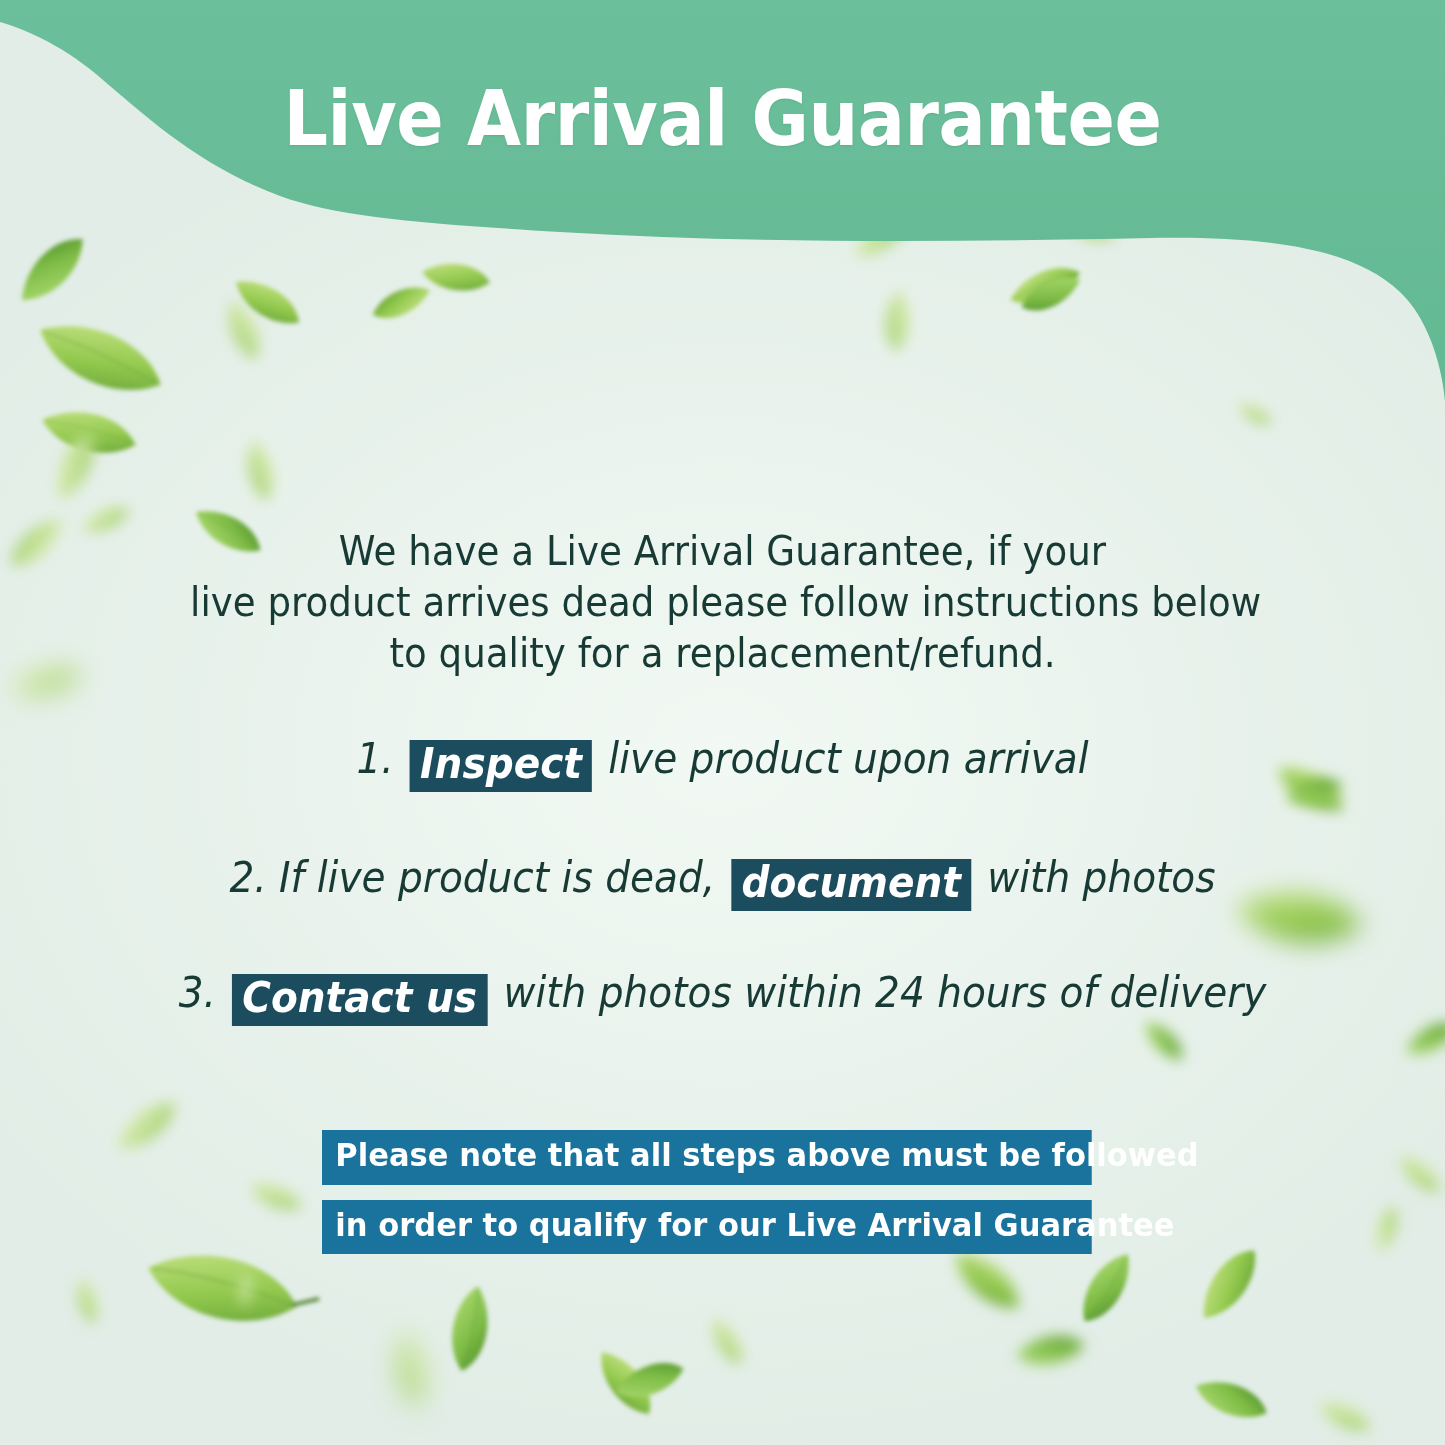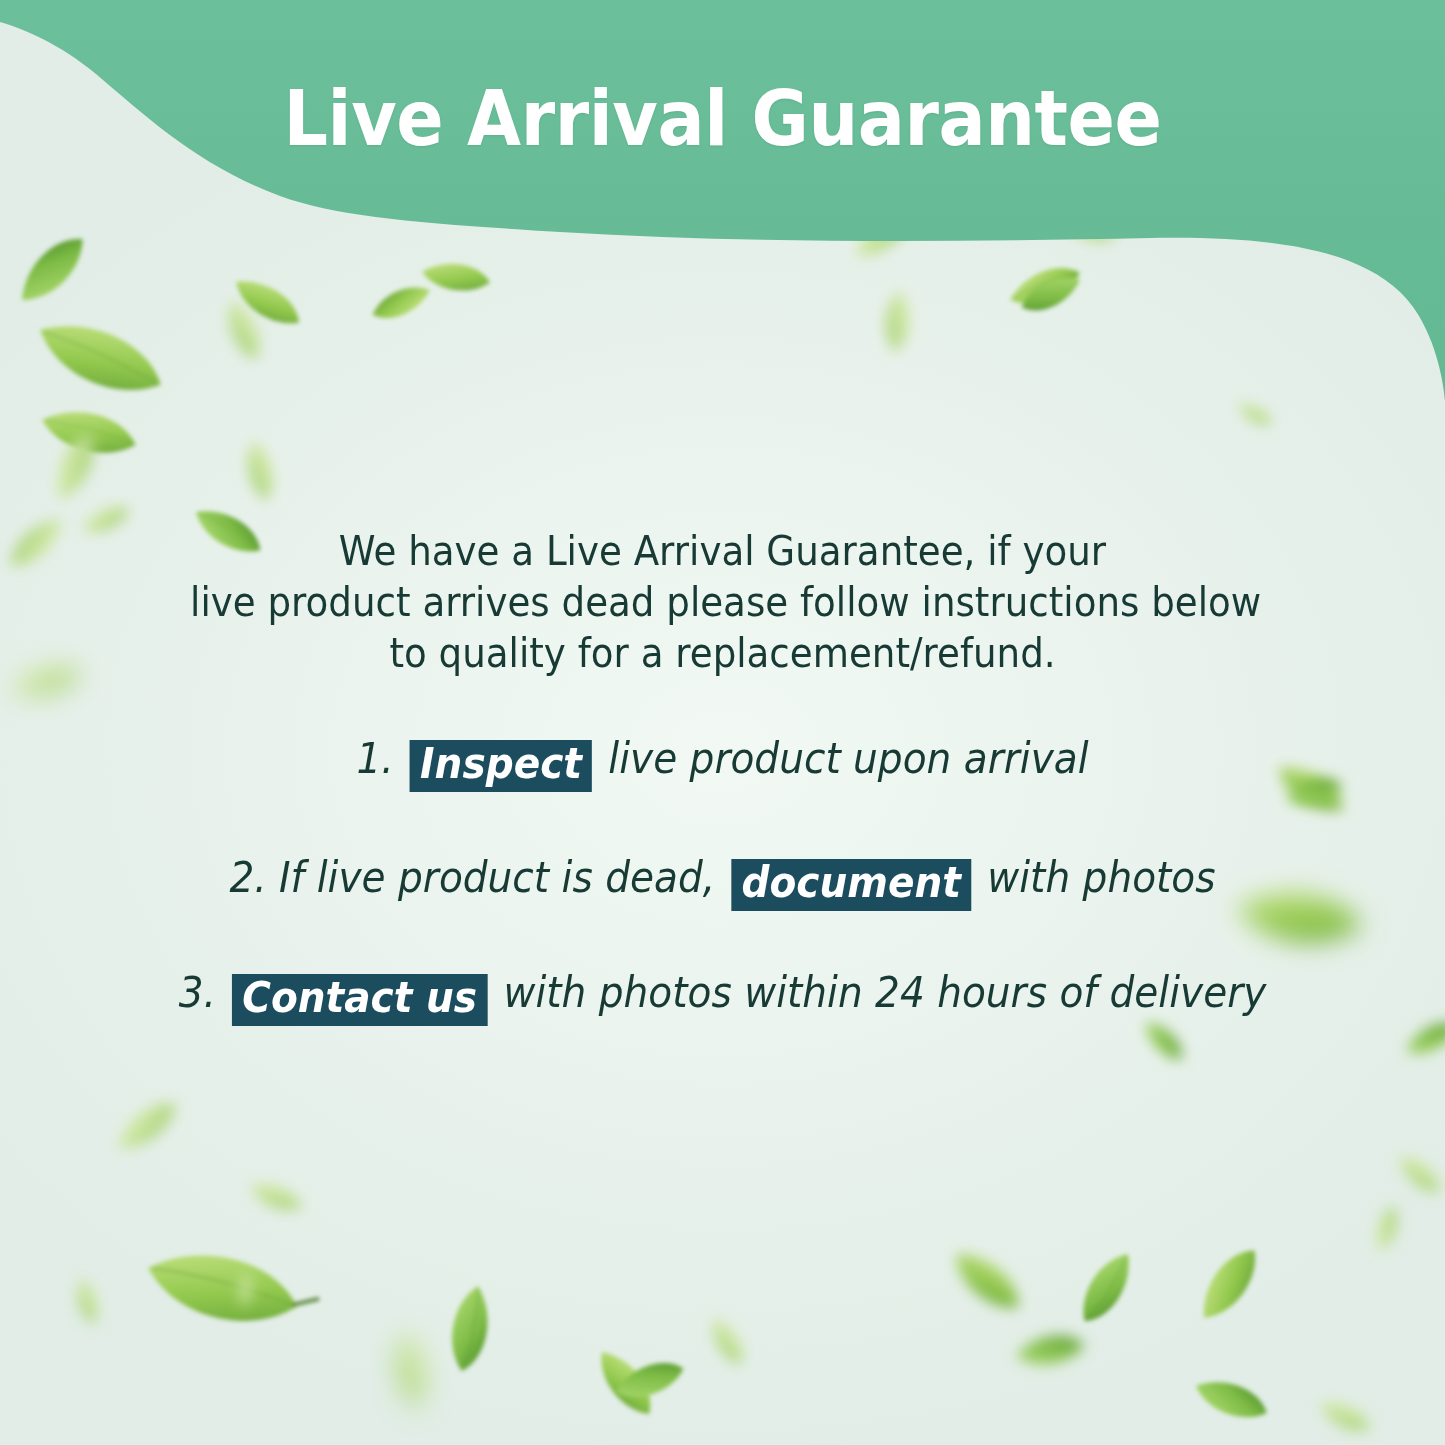--- a/index.html
+++ b/index.html
@@ -456,15 +456,19 @@
       </li>
 
       <li class="step step-3">
         <span class="step-num">3.</span>
         <span class="hl">Contact us</span>
         <span>with photos within 24 hours of delivery</span>
       </li>
 
     </ol>
 
+    <div id="notes">
+      <span class="note-line">Please note that all steps above must be followed</span>
+      <span class="note-line">in order to qualify for our Live Arrival Guarantee</span>
+    </div>
 
   </div>
 </div>
 
 </body></html>

